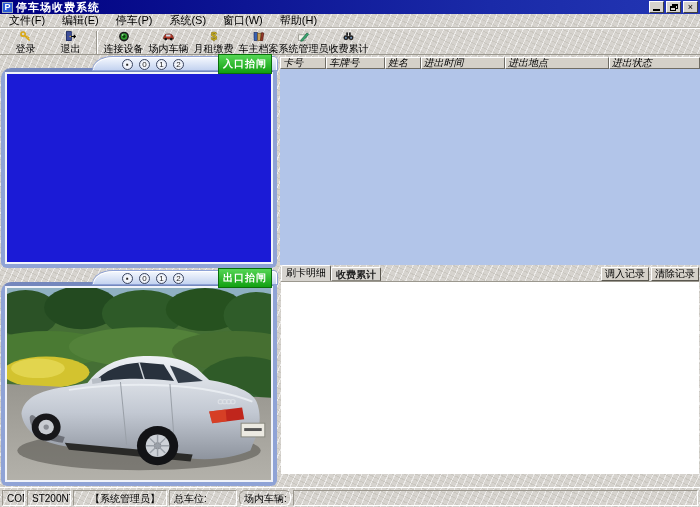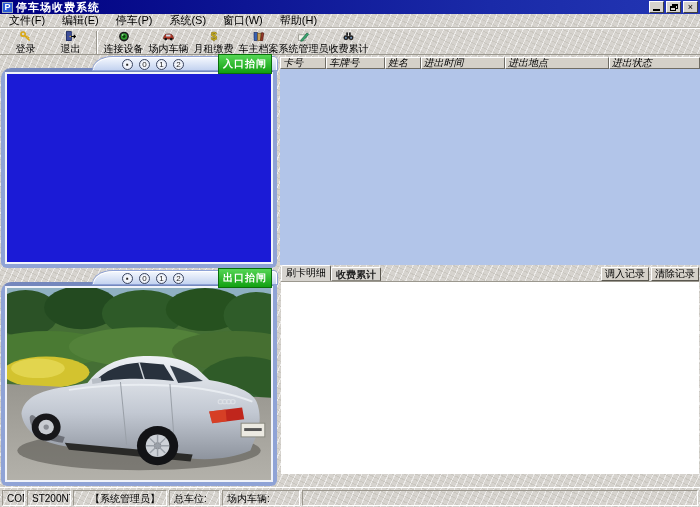--- a/index.html
+++ b/index.html
@@ -138,22 +138,22 @@
   .status-panel {
     height:16px; padding:2px 4px 0 4px; margin-right:2px;
     border:1px solid; border-color:#9a968d #fff #fff #9a968d;
     font-size:10px; line-height:11px; white-space:nowrap; overflow:hidden;
     cursor:default;
   }
   .sp-ready { width:110px; }
   .sp-com { width:23px;text-align:center; }
   .sp-model { width:44px; }
   .sp-oper { width:94px;padding-left:16px; }
-  .sp-total { width:51px; }
-  .sp-inlot { width:78px; }
+  .sp-total { width:68px; }
+  .sp-inlot { width:52px;border-radius:6px; }
   .sp-rest { flex:1; margin-right:0; }
 </style>
 </head>
 <body>
 
 <div id="app">
 
   <div class="titlebar">
     <div class="title-icon">P</div>
     <div class="title-text">停车场收费系统</div>

